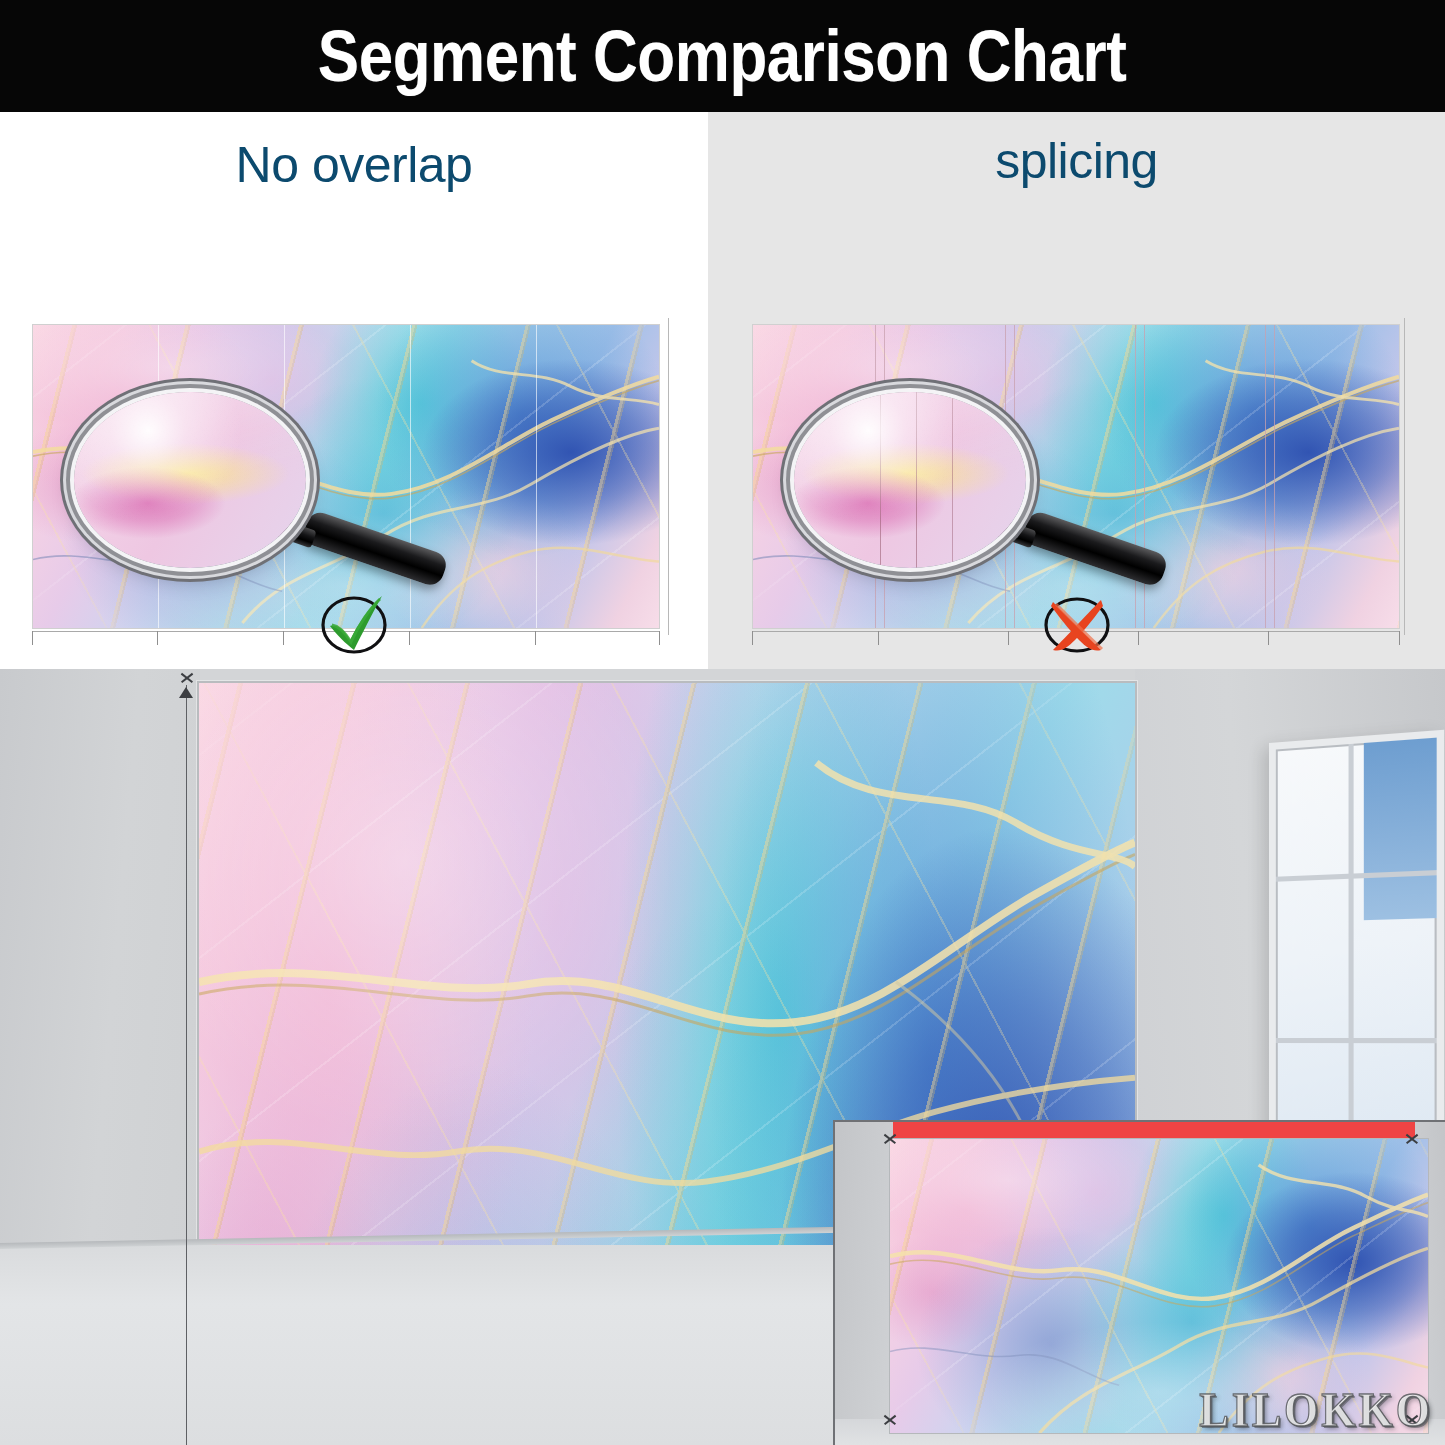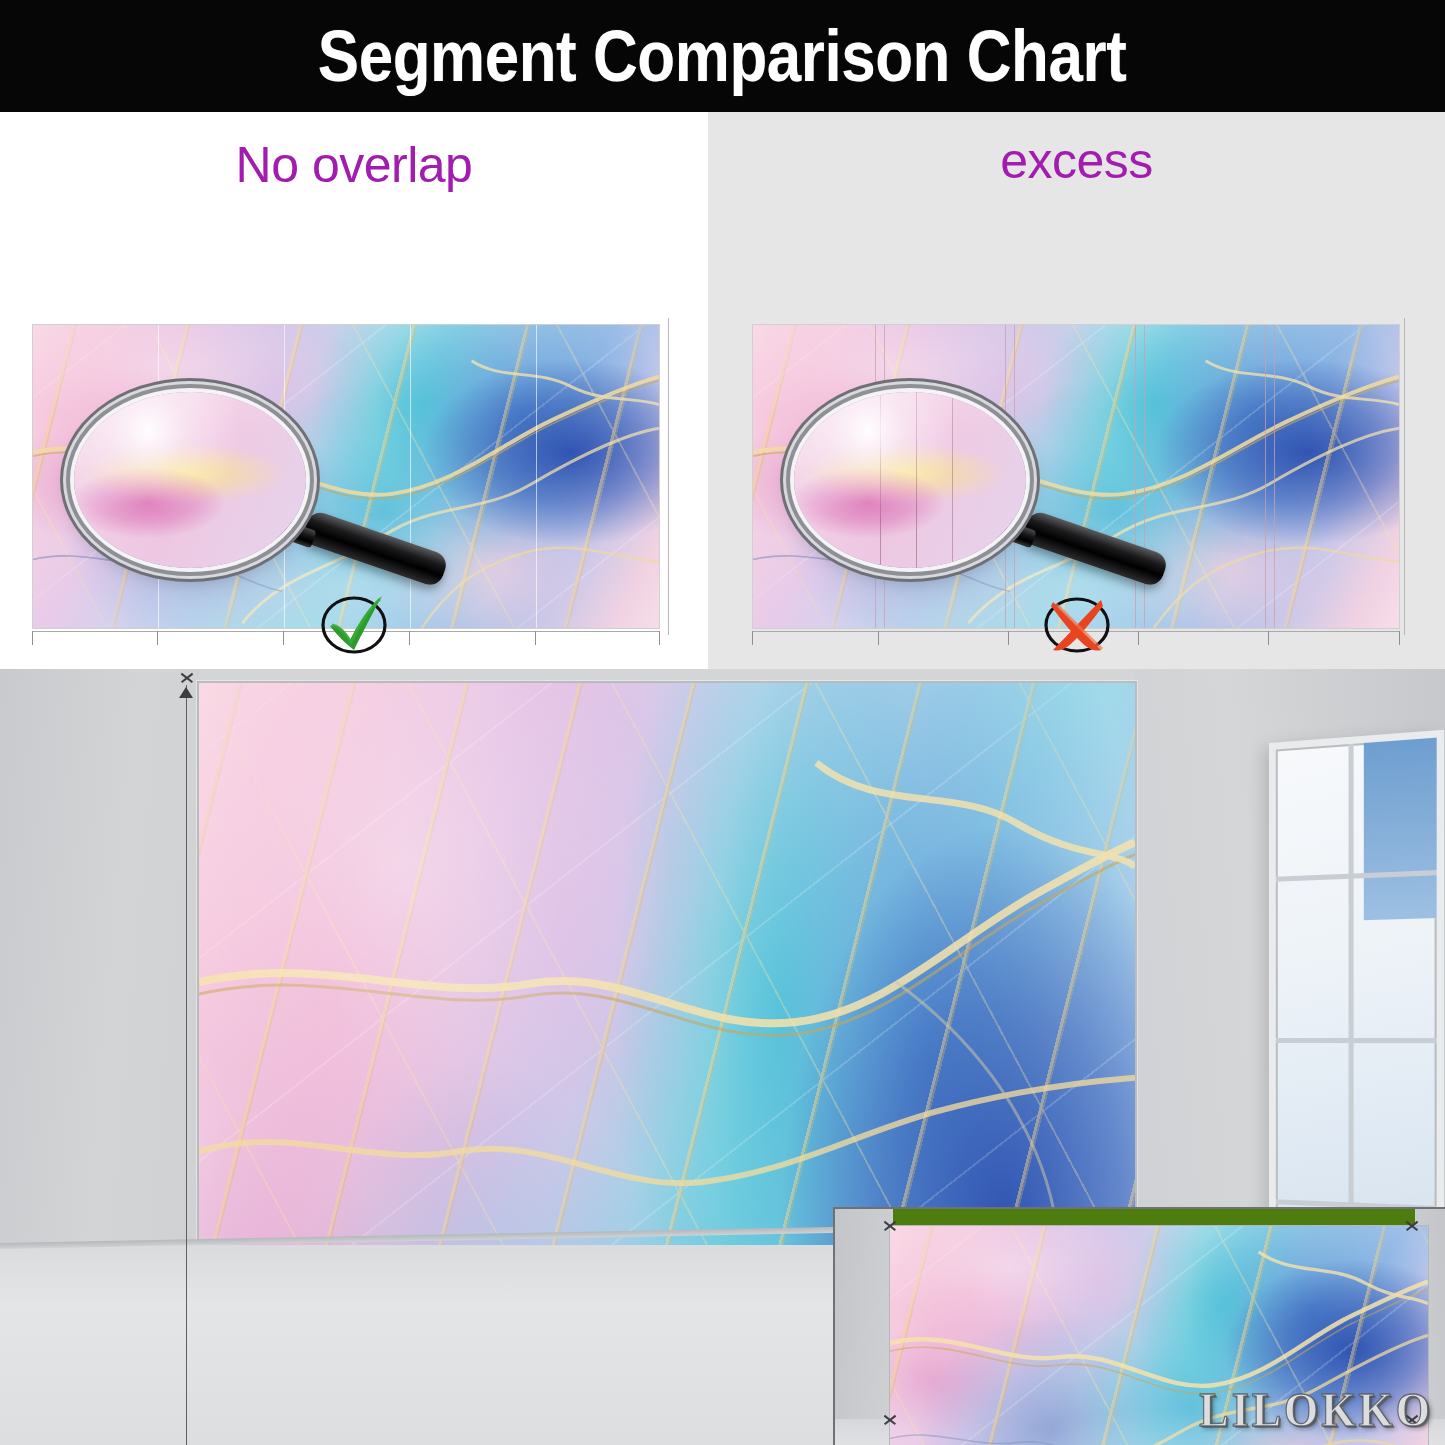--- a/index.html
+++ b/index.html
@@ -30,21 +30,21 @@
 
   
   #compare { position:absolute; left:0; top:112px; width:1445px; height:557px; }
   .cmp-panel { position:absolute; top:0; height:557px; }
   #panel-left  { left:0;    width:708px; background:#ffffff; }
   #panel-right { left:708px; width:737px; background:#e6e6e6; }
 
   .cmp-heading {
     position:absolute; left:0; width:100%; top:24px;
     text-align:center;
-    font-size:50px; font-weight:400; color:#a21caf;
+    font-size:50px; font-weight:400; color:#0c4a6e;
     font-family:"Liberation Sans", sans-serif;
     letter-spacing:-0.5px;
   }
   #panel-right .cmp-heading { top:20px; }
 
   .cmp-caption {
     position:absolute; left:0; width:100%;
     font-size:25px; color:#2a2a2e; text-align:center;
     font-family:"Liberation Sans", sans-serif;
   }
@@ -200,23 +200,23 @@
   .arr-up    { border-left:7px solid transparent; border-right:7px solid transparent; border-bottom:11px solid #3c3e42; }
   .corner-x { position:absolute; width:14px; height:14px; }
   .corner-x:before, .corner-x:after {
     content:""; position:absolute; left:0; top:6px; width:14px; height:1.6px; background:#3c3e42;
   }
   .corner-x:before { transform:rotate(38deg); }
   .corner-x:after  { transform:rotate(-38deg); }
 
   
   #inset {
-    position:absolute; right:0; bottom:0; width:612px; height:238px;
+    position:absolute; right:0; bottom:0; width:612px; height:325px;
     border-top:2px solid #6f7175; border-left:2px solid #6f7175;
-    background:#4d7c0f; overflow:hidden;
+    background:#ef4444; overflow:hidden;
   }
   #inset-wall-l { position:absolute; left:0; top:0; width:58px; height:325px;
     background:linear-gradient(95deg,#c3c5c8,#d0d2d5); }
   #inset-wall-r { position:absolute; right:0; top:0; width:30px; height:325px;
     background:linear-gradient(265deg,#c3c5c8,#d0d2d5); }
   #inset-floor { position:absolute; left:0; bottom:0; width:612px; height:26px;
     background:linear-gradient(180deg,#d5d7da,#e0e2e4); }
   #inset-mural {
     position:absolute; left:54px; top:16px; width:540px; height:296px;
     border:1px solid #b5b8bb;
@@ -301,21 +301,21 @@
         <svg viewBox="0 0 92 66">
           <ellipse cx="46" cy="35" rx="31" ry="27" fill="none" stroke="#101012" stroke-width="3.2"></ellipse>
           <path d="M22,36 C30,34 36,40 42,50 C50,34 62,16 74,6 C64,24 54,44 46,60 C38,54 28,44 22,36 Z" fill="#2d9b2d"></path>
           <path d="M24,35 C32,36 38,44 43,52 C50,36 62,18 72,9" fill="none" stroke="#3aaa38" stroke-width="3" opacity="0.85"></path>
         </svg>
       </div>
     </div>
   </div>
 
   <div id="panel-right" class="cmp-panel">
-    <div class="cmp-heading">excess</div>
+    <div class="cmp-heading">splicing</div>
   </div>
 
   <div id="swatch-right-wrap" class="swatch-wrap">
     <div class="swatch marble">
       <div class="veins"></div>
       <div class="gold">
         <svg viewBox="0 0 648 305" preserveAspectRatio="none">
           <path d="M0,128 C72,112 134,150 196,142 C258,134 310,178 372,170 C434,162 486,120 538,96 C578,77 620,60 648,52" fill="none" stroke="#f3dc9e" stroke-width="4" opacity="0.95"></path>
           <path d="M0,132 C72,116 134,154 196,146 C258,138 310,182 372,174 C434,166 486,124 538,100 C578,81 620,64 648,56" fill="none" stroke="#c9a85c" stroke-width="1.6" opacity="0.7"></path>
           <path d="M216,300 C258,250 310,246 364,212 C418,178 466,190 518,160 C566,132 610,110 648,104" fill="none" stroke="#f6e3ac" stroke-width="3" opacity="0.8"></path>

